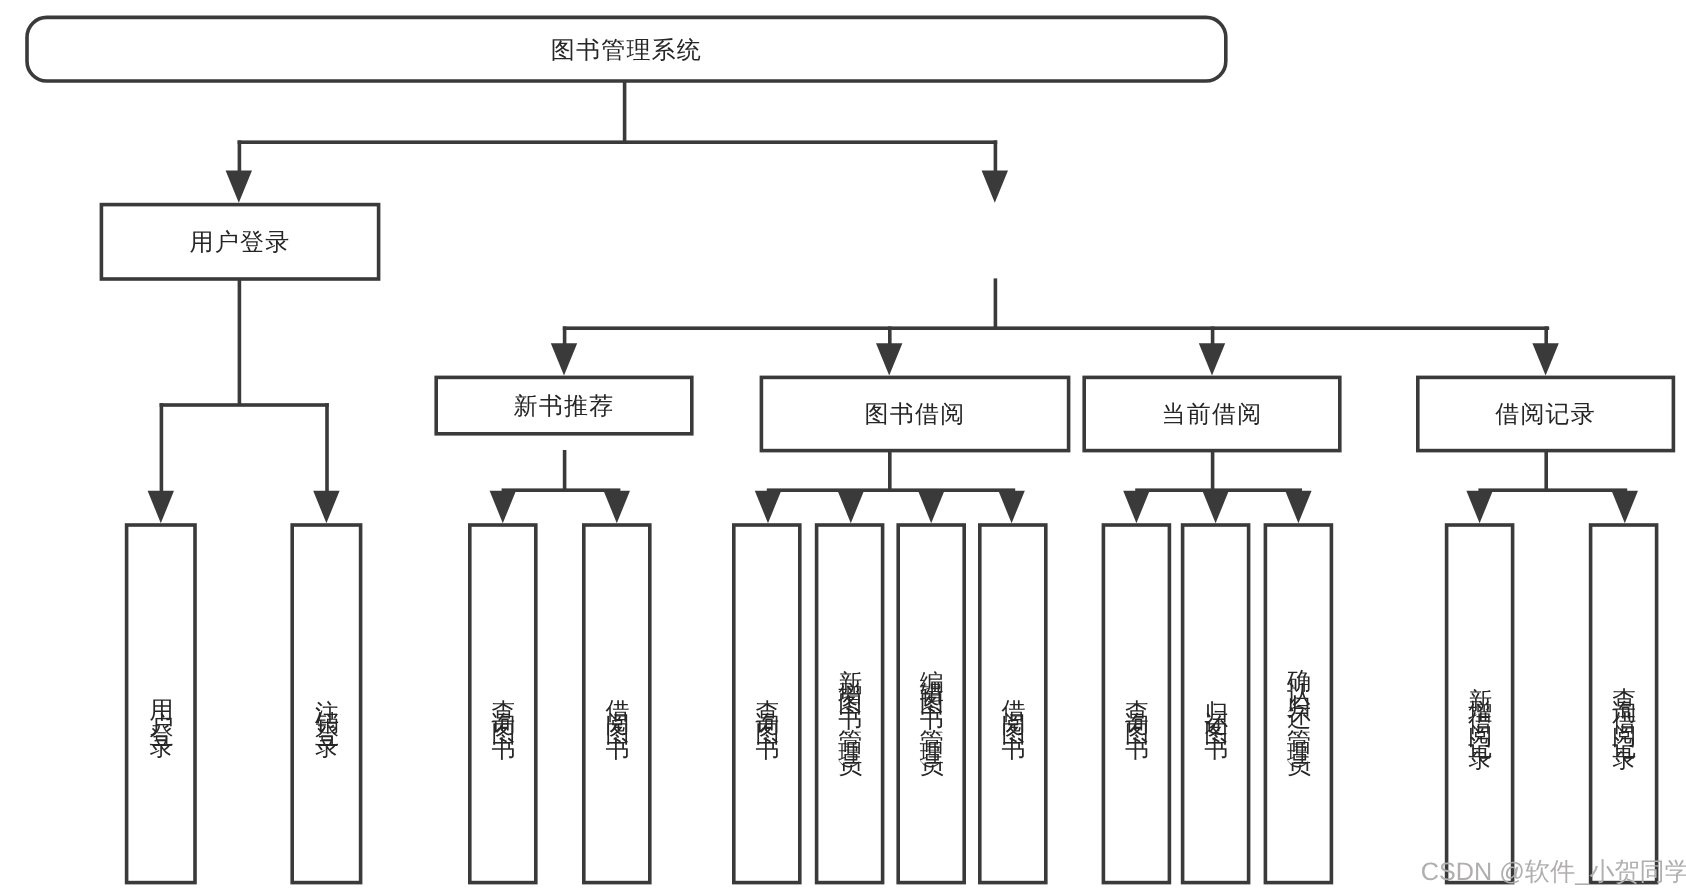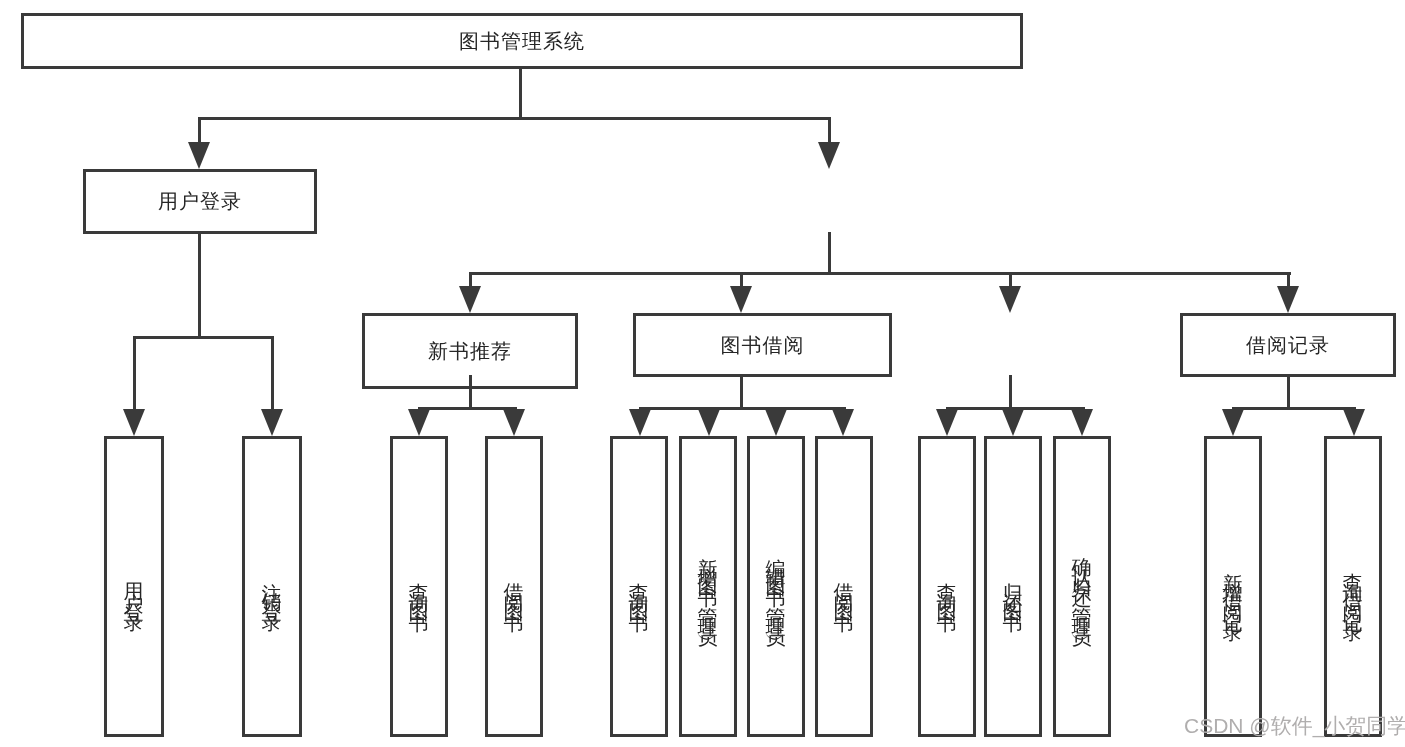--- a/index.html
+++ b/index.html
@@ -26,33 +26,36 @@
   .watermark{
     position:absolute;left:1184px;top:712px;font-size:21px;color:#b0aeae;
     white-space:nowrap;z-index:5;
   }
 </style>
 </head>
 <body>
 
 <div class="canvas">
 
-  <div class="box" style="left:21px;top:13px;width:1002px;height:56px;">
+  <div class="box" style="left:21px;top:13px;width:1002px;height:56px;border-radius:18px;">
     <span class="h-label">图书管理系统</span>
   </div>
 
   <div class="box" style="left:83px;top:169px;width:234px;height:65px;">
     <span class="h-label">用户登录</span>
   </div>
 
-  <div class="box" style="left:362px;top:313px;width:216px;height:76px;">
+  <div class="box" style="left:362px;top:313px;width:216px;height:50px;">
     <span class="h-label">新书推荐</span>
   </div>
   <div class="box" style="left:633px;top:313px;width:259px;height:64px;">
     <span class="h-label">图书借阅</span>
+  </div>
+  <div class="box" style="left:902px;top:313px;width:216px;height:64px;">
+    <span class="h-label">当前借阅</span>
   </div>
   <div class="box" style="left:1180px;top:313px;width:216px;height:64px;text-align:right;">
     <span class="h-label">借阅记录</span>
   </div>
 
   <div class="box" style="left:104px;top:436px;width:60px;height:301px;">
     <span class="leaf-label">用户登录</span>
   </div>
   <div class="box" style="left:242px;top:436px;width:60px;height:301px;">
     <span class="leaf-label">注销登录</span>

